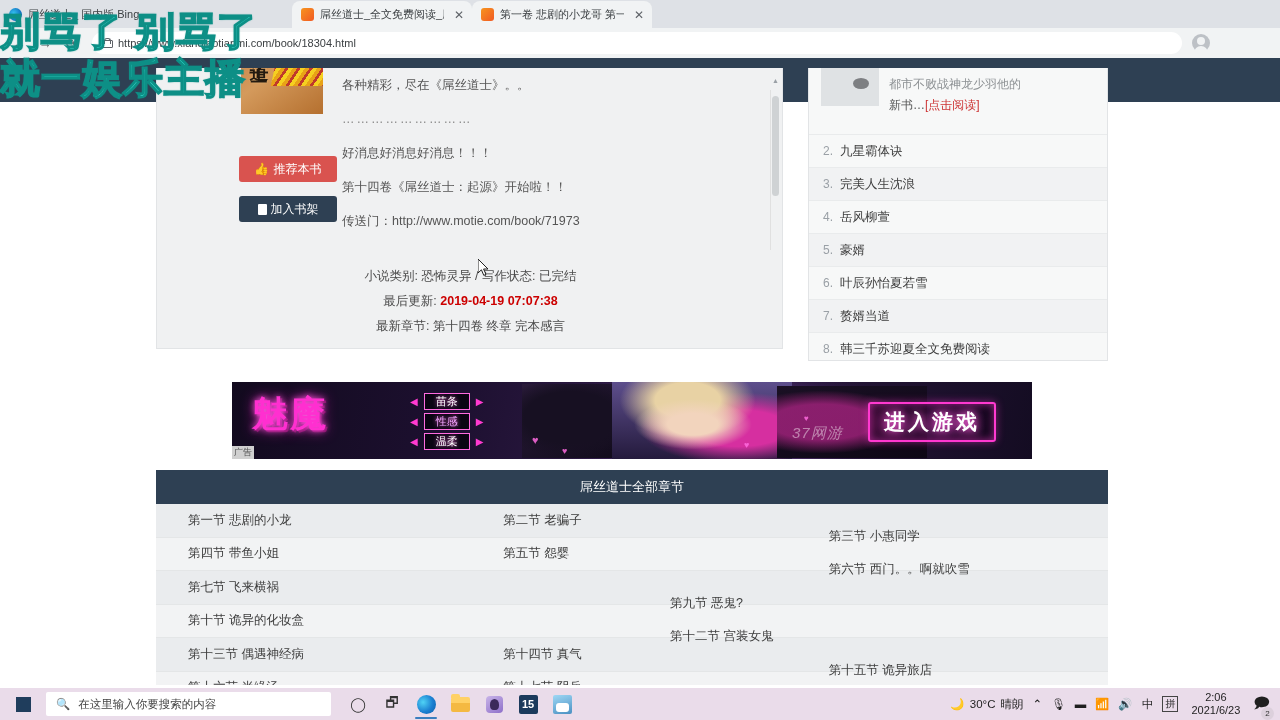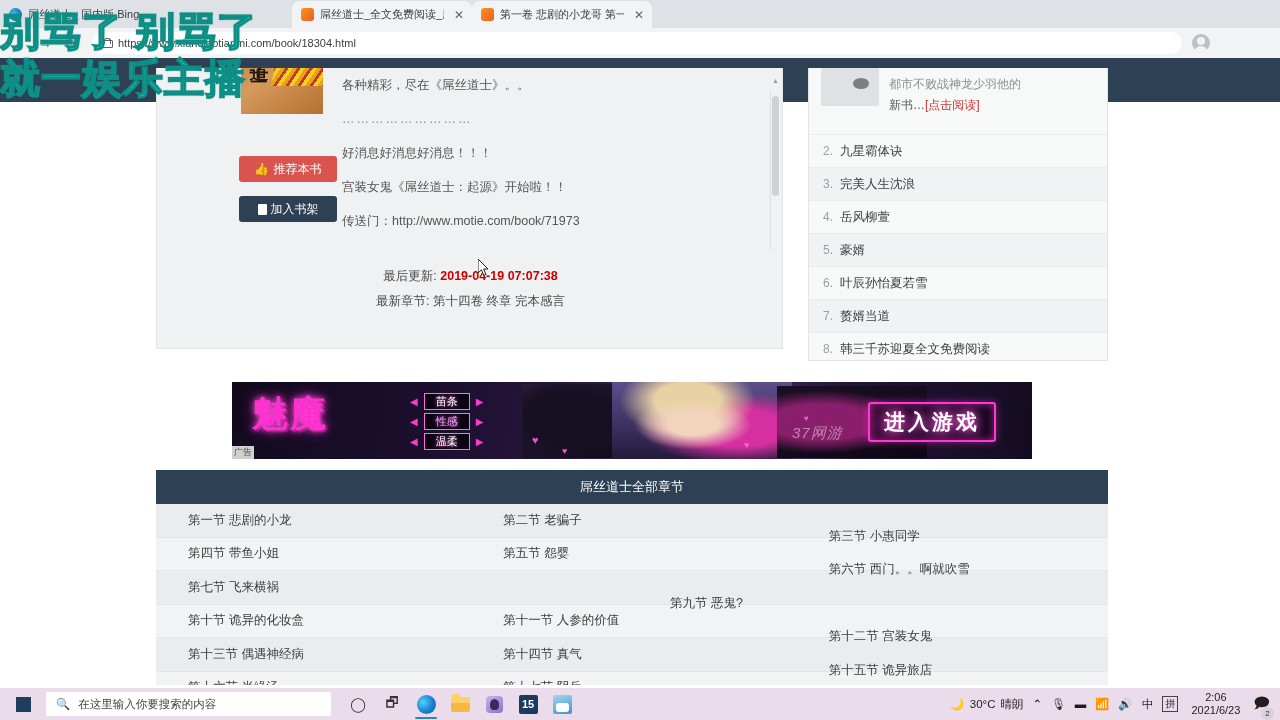--- a/index.html
+++ b/index.html
@@ -506,32 +506,33 @@
 
       <div class="btn-bookshelf">
         <span class="book-icon-sm"></span>
         <span>加入书架</span>
       </div>
 
       <div class="blurb">
         <div class="blurb-row">各种精彩，尽在《屌丝道士》。。</div>
         <div class="blurb-row dots">………………………</div>
         <div class="blurb-row">好消息好消息好消息！！！</div>
-        <div class="blurb-row">宫装女鬼《屌丝道士：起源》开始啦！！</div>
+        <div class="blurb-row">第十四卷《屌丝道士：起源》开始啦！！</div>
         <div class="blurb-row">传送门：http://www.motie.com/book/71973</div>
       </div>
 
       <div class="panel-scrollbar">
         <div class="arrow-up">▲</div>
         <div class="thumb"></div>
 
       </div>
     </div>
 
     <div class="meta-block">
+      <div>小说类别: 恐怖灵异 / 写作状态: 已完结</div>
       <div>
         <span>最后更新:</span>
         <span class="meta-date">2019-04-19 07:07:38</span>
       </div>
       <div>
         <span>最新章节:</span>
         <span>第十四卷 终章 完本感言</span>
       </div>
     </div>
   </div>
@@ -631,21 +632,20 @@
       <div class="chapter-cell c1">第四节 带鱼小姐</div>
       <div class="chapter-cell c2">第五节 怨婴</div>
       <div class="chapter-cell c3">第六节 西门。。啊就吹雪</div>
     </div>
     <div class="chapter-row">
       <div class="chapter-cell c1">第七节 飞来横祸</div>
       <div class="chapter-cell c3">第九节 恶鬼?</div>
     </div>
     <div class="chapter-row">
       <div class="chapter-cell c1">第十节 诡异的化妆盒</div>
-      <div class="chapter-cell c2">第十一节 人参的价值</div>
       <div class="chapter-cell c3">第十二节 宫装女鬼</div>
     </div>
     <div class="chapter-row">
       <div class="chapter-cell c1">第十三节 偶遇神经病</div>
       <div class="chapter-cell c2">第十四节 真气</div>
       <div class="chapter-cell c3">第十五节 诡异旅店</div>
     </div>
     <div class="chapter-row">
       <div class="chapter-cell c1">第十六节 半缘汤</div>
       <div class="chapter-cell c2">第十七节 阴兵</div>

